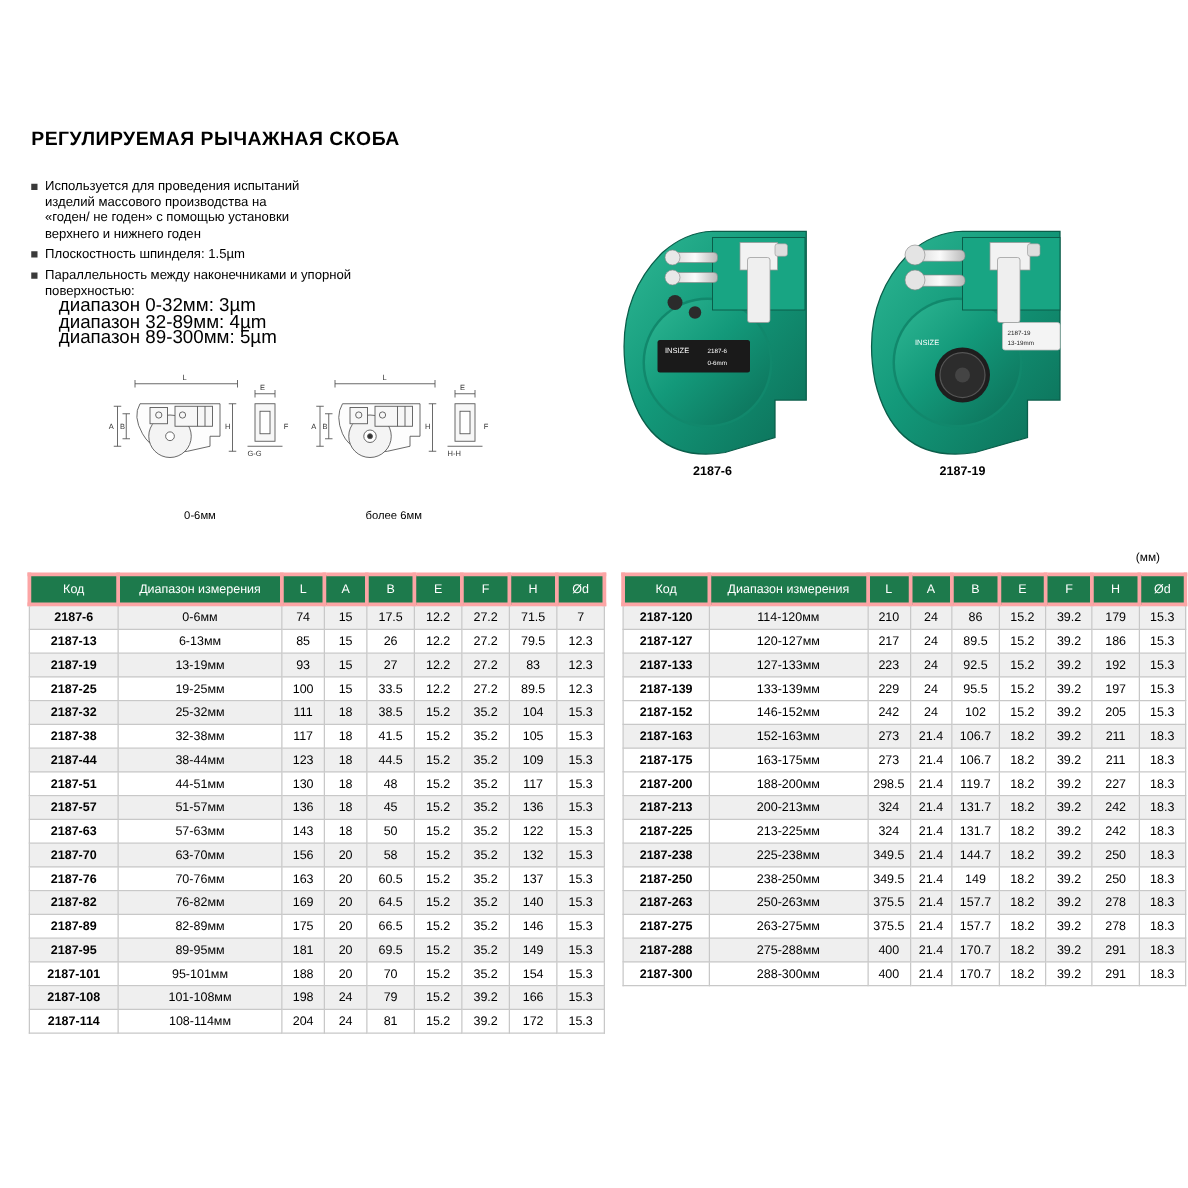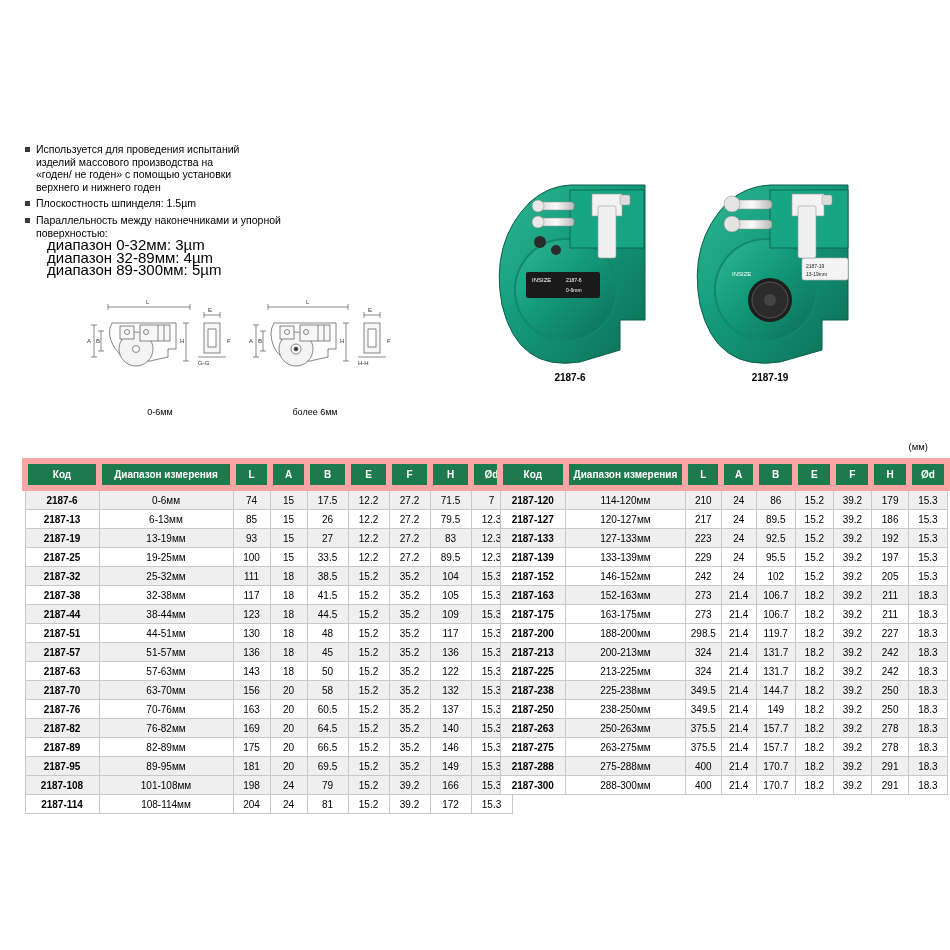--- a/index.html
+++ b/index.html
@@ -42,22 +42,22 @@
 
   
   .mm-note{
     position:absolute;right:22px;top:441px;font-size:9.5px;
   }
 
   
   table{border-collapse:collapse;font-size:10px;}
   .tbl{position:absolute;}
   .tbl th{
-    background:#1d7a4c;color:#fff;font-weight:bold;font-size:10px;
-    border:6px solid #fca5a5;padding:3px 2px;text-align:center;
+    background:#1d7a4c;color:#fff;font-weight:normal;font-size:10px;
+    border:3px solid #fca5a5;padding:3px 2px;text-align:center;
     height:15px;
   }
   .tbl td{
     border:1px solid #c8c8c8;padding:2px 3px;text-align:center;height:14px;
   }
   .tbl td.code{font-weight:bold;text-align:center;}
   .tbl td.range{text-align:center;}
   .tbl tr.alt td{background:#efefef;}
   .tbl tr.plain td{background:#ffffff;}
 
@@ -70,20 +70,21 @@
   .c-n{width:27px;}
   .c-nb{width:31px;}
 
   svg{display:block;}
 </style>
 </head>
 <body>
 
 <div class="page">
 
+  <div class="title">РЕГУЛИРУЕМАЯ РЫЧАЖНАЯ СКОБА</div>
 
   <div class="bullets">
 
     <div class="bullet-row">
       <div class="bullet-sq"></div>
       <div class="bullet-text">
         <div>Используется для проведения испытаний</div>
         <div>изделий массового производства на</div>
         <div>«годен/ не годен» с помощью установки</div>
         <div>верхнего и нижнего годен</div>
@@ -435,20 +436,31 @@
           <td class="code">2187-95</td>
           <td class="range">89-95мм</td>
           <td>181</td>
           <td>20</td>
           <td>69.5</td>
           <td>15.2</td>
           <td>35.2</td>
           <td>149</td>
           <td>15.3</td>
         </tr>
+        <tr class="plain">
+          <td class="code">2187-101</td>
+          <td class="range">95-101мм</td>
+          <td>188</td>
+          <td>20</td>
+          <td>70</td>
+          <td>15.2</td>
+          <td>35.2</td>
+          <td>154</td>
+          <td>15.3</td>
+        </tr>
         <tr class="alt">
           <td class="code">2187-108</td>
           <td class="range">101-108мм</td>
           <td>198</td>
           <td>24</td>
           <td>79</td>
           <td>15.2</td>
           <td>39.2</td>
           <td>166</td>
           <td>15.3</td>

